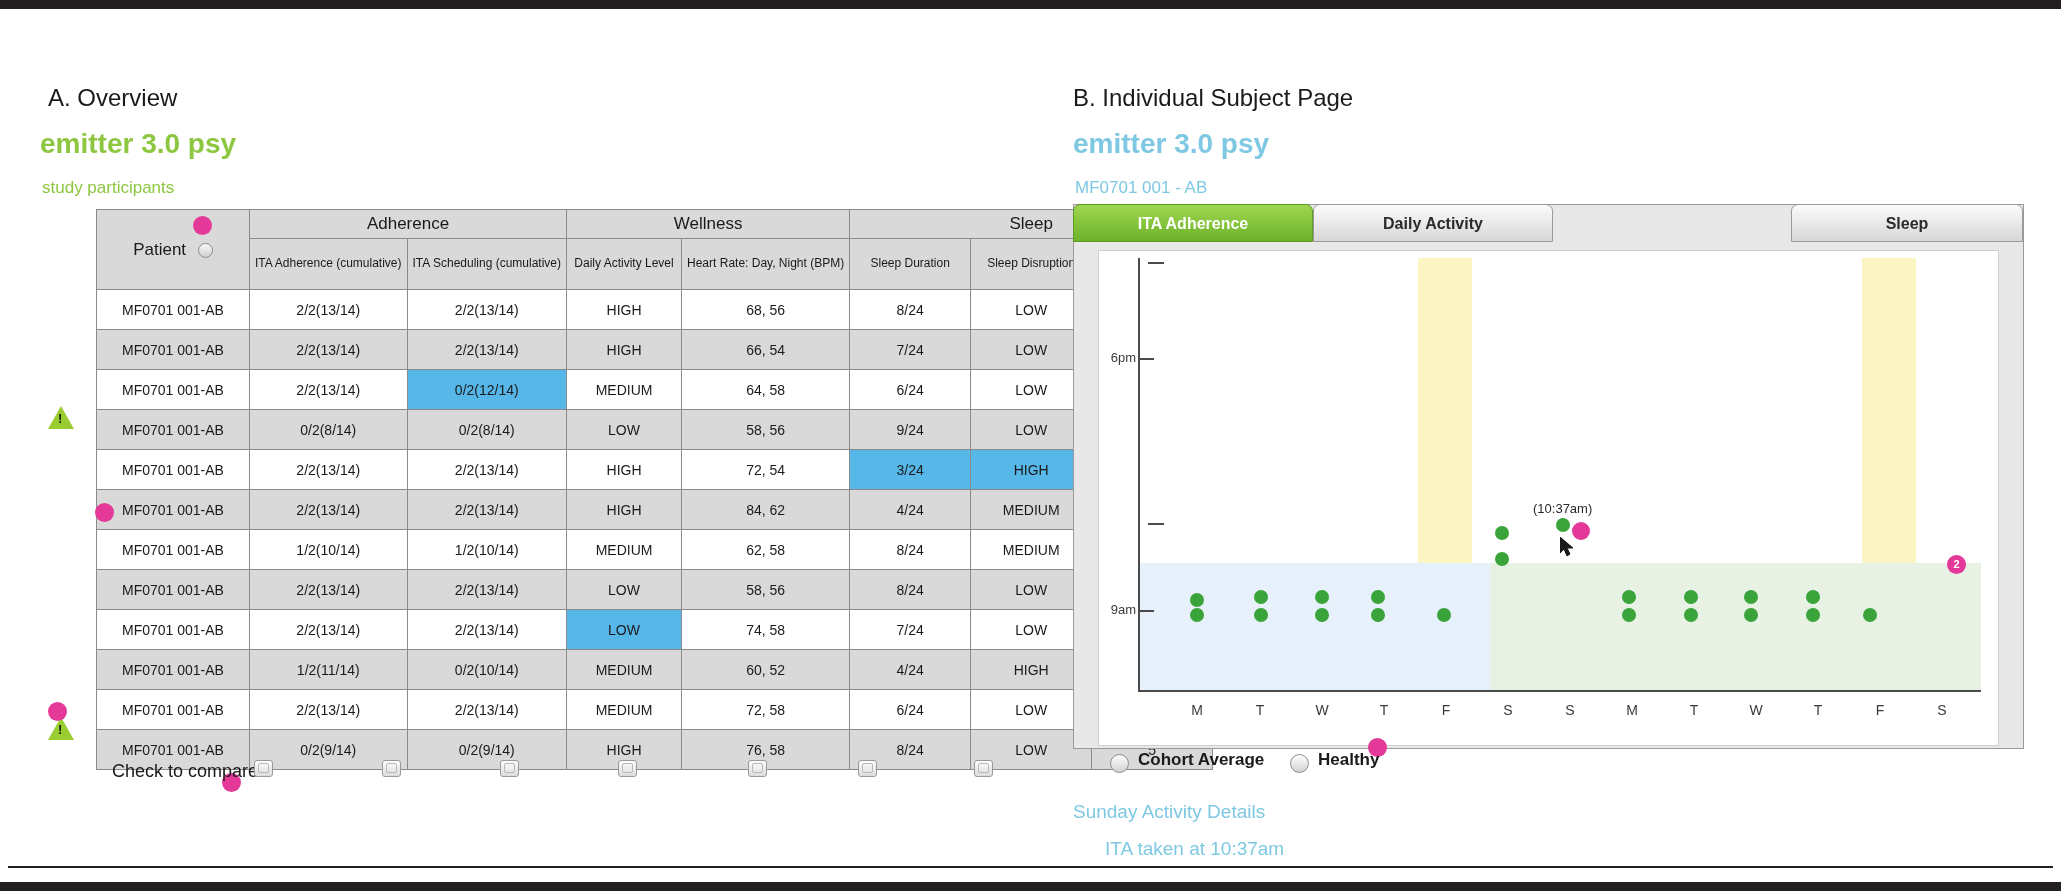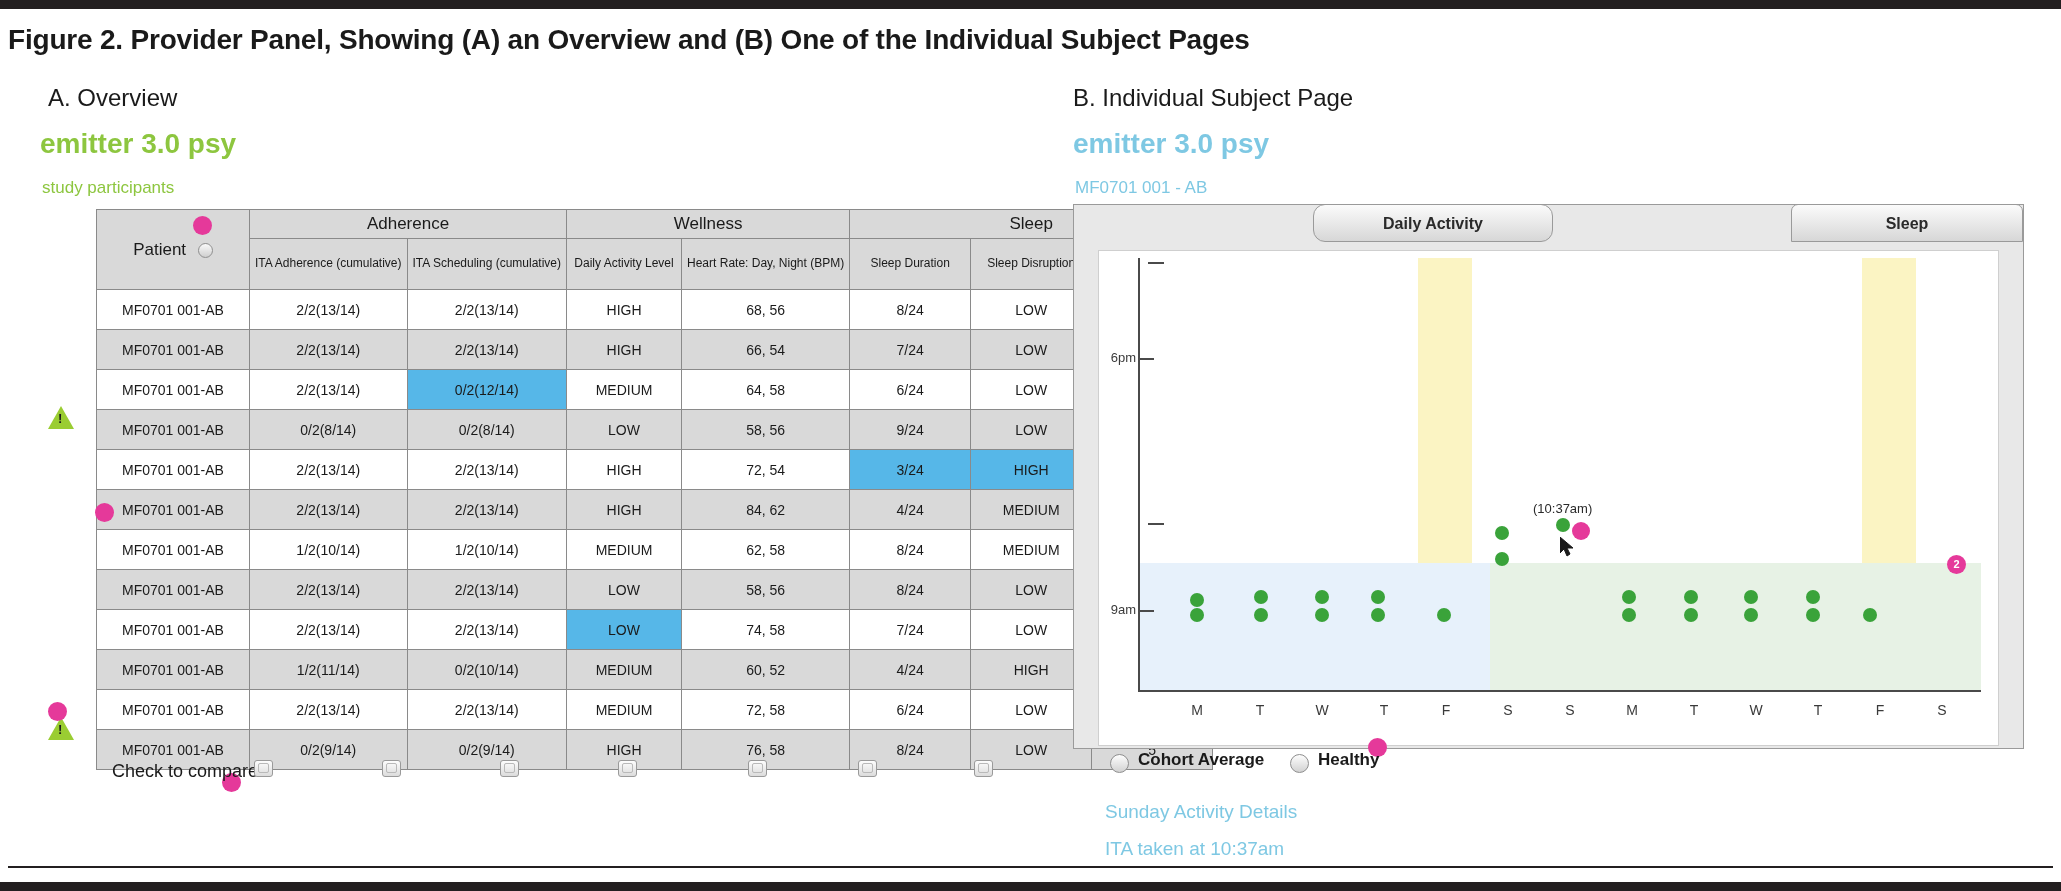--- a/index.html
+++ b/index.html
@@ -295,41 +295,40 @@
   }
   .legend-text {
     position: absolute;
     font-size: 17px;
     font-weight: bold;
     color: #1a1a1a;
   }
 
   .details-title {
     position: absolute;
-    left: 1105px; top: 801px;
+    left: 1073px; top: 801px;
     font-size: 19px;
     color: #7ec8e3;
   }
   .details-line {
     position: absolute;
     left: 1105px; top: 838px;
     font-size: 19px;
     color: #7ec8e3;
   }
 </style>
 </head>
 <body>
 
 <div class="page">
 
   <div class="topbar"></div>
   <div class="bottombar"></div>
   <div class="hr-low"></div>
 
-  <div class="fig-title">Figure 2. Provider Panel, Showing (A) an Overview and (B) One of the Individual Subject Pages</div>
 
   <div class="panel-label" style="left:48px; top:84px;">A. Overview</div>
   <div class="brand green" style="left:40px; top:128px;">emitter 3.0 psy</div>
   <div class="subbrand green" style="left:42px; top:178px;">study participants</div>
 
   <div class="table-wrap">
     <table class="overview">
       <thead>
         <tr>
           <th class="patient" rowspan="2">
@@ -495,21 +494,22 @@
   <div class="compare-box" style="left:748px; top:760px;"></div>
   <div class="compare-box" style="left:858px; top:760px;"></div>
   <div class="compare-box" style="left:974px; top:760px;"></div>
 
   <div class="panel-label" style="left:1073px; top:84px;">B. Individual Subject Page</div>
   <div class="brand blue" style="left:1073px; top:128px;">emitter 3.0 psy</div>
   <div class="subbrand blue" style="left:1075px; top:178px;">MF0701 001 - AB</div>
 
   <div class="chart-panel"></div>
   <div class="tabs">
-    <div class="tab" style="left:240px; width:240px;border-radius:12px;">Daily Activity</div>
+    <div class="tab active" style="left:0px; width:240px;">ITA Adherence</div>
+    <div class="tab" style="left:240px; width:240px;">Daily Activity</div>
     <div class="tab" style="left:718px; width:232px;">Sleep</div>
   </div>
 
   <div class="chart-inner"></div>
   <div class="band-yellow" style="left:1418px;"></div>
   <div class="band-yellow" style="left:1862px;"></div>
   <div class="band-blue"></div>
   <div class="band-green"></div>
   <div class="axis-v"></div>
   <div class="axis-h"></div>

